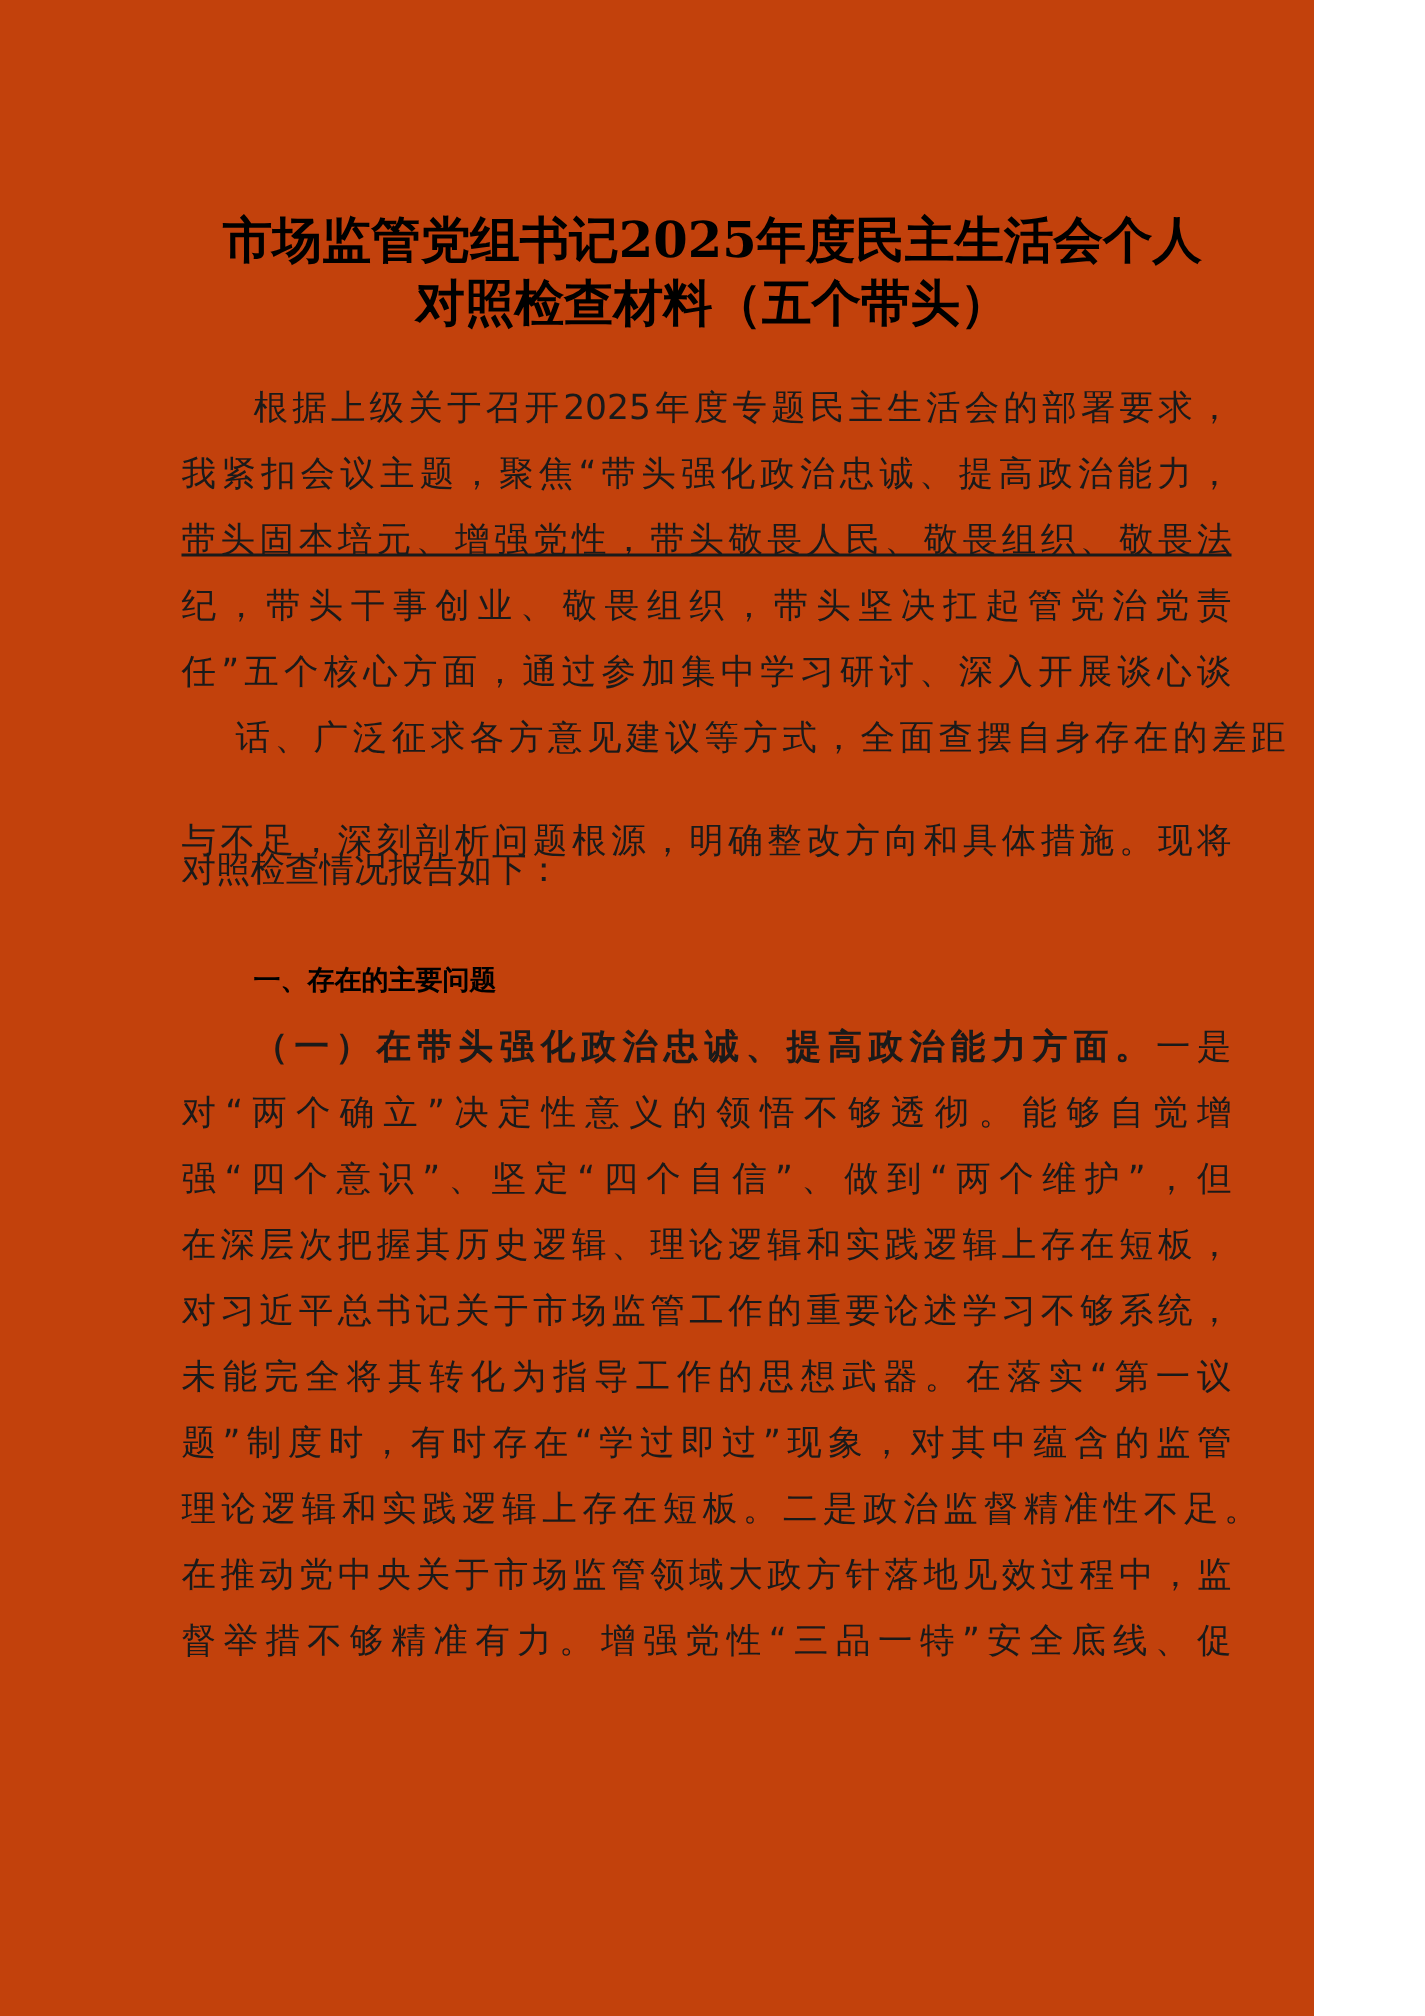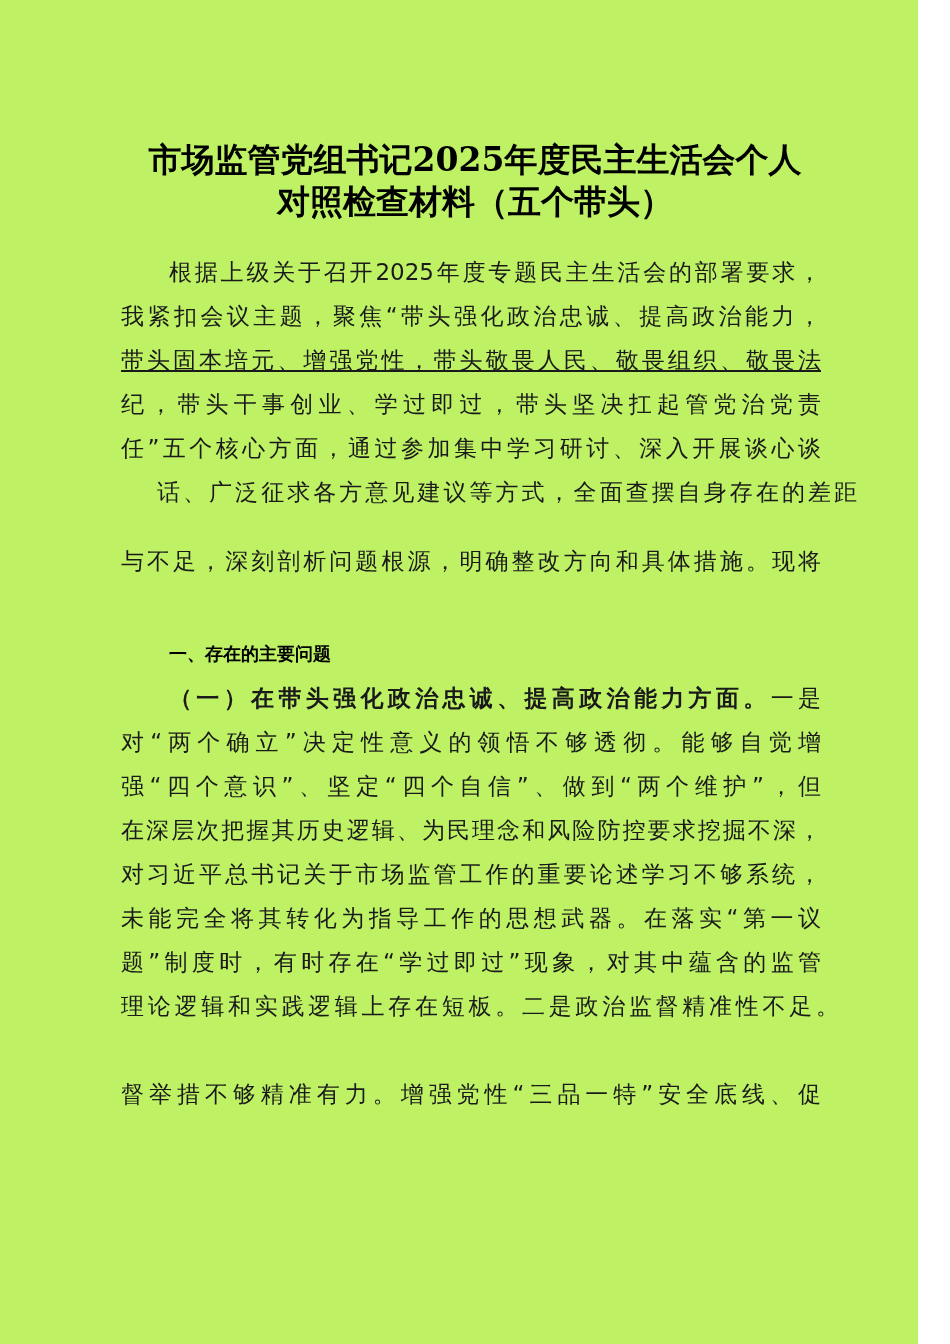--- a/index.html
+++ b/index.html
@@ -1,17 +1,17 @@
 <!DOCTYPE html>
 <html><head>
   <meta charset="utf-8">
   <style>
     html, body { margin: 0; padding: 0; background: #ffffff; }
     body { width: 950px; height: 1344px; position: relative; overflow: hidden; color: #111; }
-    .page { position: absolute; left: 0; top: 0; width: 918px; height: 1344px; background: #bef264; }
+    .page { position: absolute; left: 0; top: 0; width: 852px; height: 1344px; background: #c2410c; padding-left: 24px; }
     .title {
       position: absolute; left: 0; width: 950px; text-align: center;
       font-family: "DejaVu Serif", "Liberation Serif", serif;
       font-weight: bold; font-size: 33px; line-height: 40px; color: #000;
       letter-spacing: 0px;
     }
     .line {
       position: absolute; left: 121px; width: 700px; height: 44px;
       font-family: "DejaVu Sans", "Liberation Sans", sans-serif;
       font-size: 23px; line-height: 44px; color: #1a1a1a;
@@ -30,31 +30,33 @@
 <body>
 
 <div class="page">
 
   <div class="title" style="top:140px;">市场监管党组书记2025年度民主生活会个人</div>
   <div class="title" style="top:182px;">对照检查材料（五个带头）</div>
 
   <div class="line indent" style="top:250px;">根据上级关于召开2025年度专题民主生活会的部署要求，</div>
   <div class="line" style="top:294px;">我紧扣会议主题，聚焦“带头强化政治忠诚、提高政治能力，</div>
   <div class="line" style="top:338px;text-decoration:underline;">带头固本培元、增强党性，带头敬畏人民、敬畏组织、敬畏法</div>
-  <div class="line" style="top:382px;">纪，带头干事创业、学过即过，带头坚决扛起管党治党责</div>
+  <div class="line" style="top:382px;">纪，带头干事创业、敬畏组织，带头坚决扛起管党治党责</div>
   <div class="line" style="top:426px;">任”五个核心方面，通过参加集中学习研讨、深入开展谈心谈</div>
   <div class="line" style="top:470px;margin-left:36px;">话、广泛征求各方意见建议等方式，全面查摆自身存在的差距</div>
   <div class="line" style="top:539px;">与不足，深刻剖析问题根源，明确整改方向和具体措施。现将</div>
+  <div class="line last" style="top:558px;">对照检查情况报告如下：</div>
 
   <div class="heading1" style="top:632px;">一、存在的主要问题</div>
 
   <div class="line indent" style="top:676px;"><span class="subhead">（一）在带头强化政治忠诚、提高政治能力方面。</span><span>一是</span></div>
 
   <div class="line" style="top:720px;">对“两个确立”决定性意义的领悟不够透彻。能够自觉增</div>
   <div class="line" style="top:764px;">强“四个意识”、坚定“四个自信”、做到“两个维护”，但</div>
-  <div class="line" style="top:808px;">在深层次把握其历史逻辑、为民理念和风险防控要求挖掘不深，</div>
+  <div class="line" style="top:808px;">在深层次把握其历史逻辑、理论逻辑和实践逻辑上存在短板，</div>
   <div class="line" style="top:852px;">对习近平总书记关于市场监管工作的重要论述学习不够系统，</div>
   <div class="line" style="top:896px;">未能完全将其转化为指导工作的思想武器。在落实“第一议</div>
   <div class="line" style="top:940px;">题”制度时，有时存在“学过即过”现象，对其中蕴含的监管</div>
   <div class="line" style="top:984px;width:718px;">理论逻辑和实践逻辑上存在短板。二是政治监督精准性不足。</div>
+  <div class="line" style="top:1028px;">在推动党中央关于市场监管领域大政方针落地见效过程中，监</div>
   <div class="line" style="top:1072px;">督举措不够精准有力。增强党性“三品一特”安全底线、促</div>
 
 </div>
 
 </body></html>

